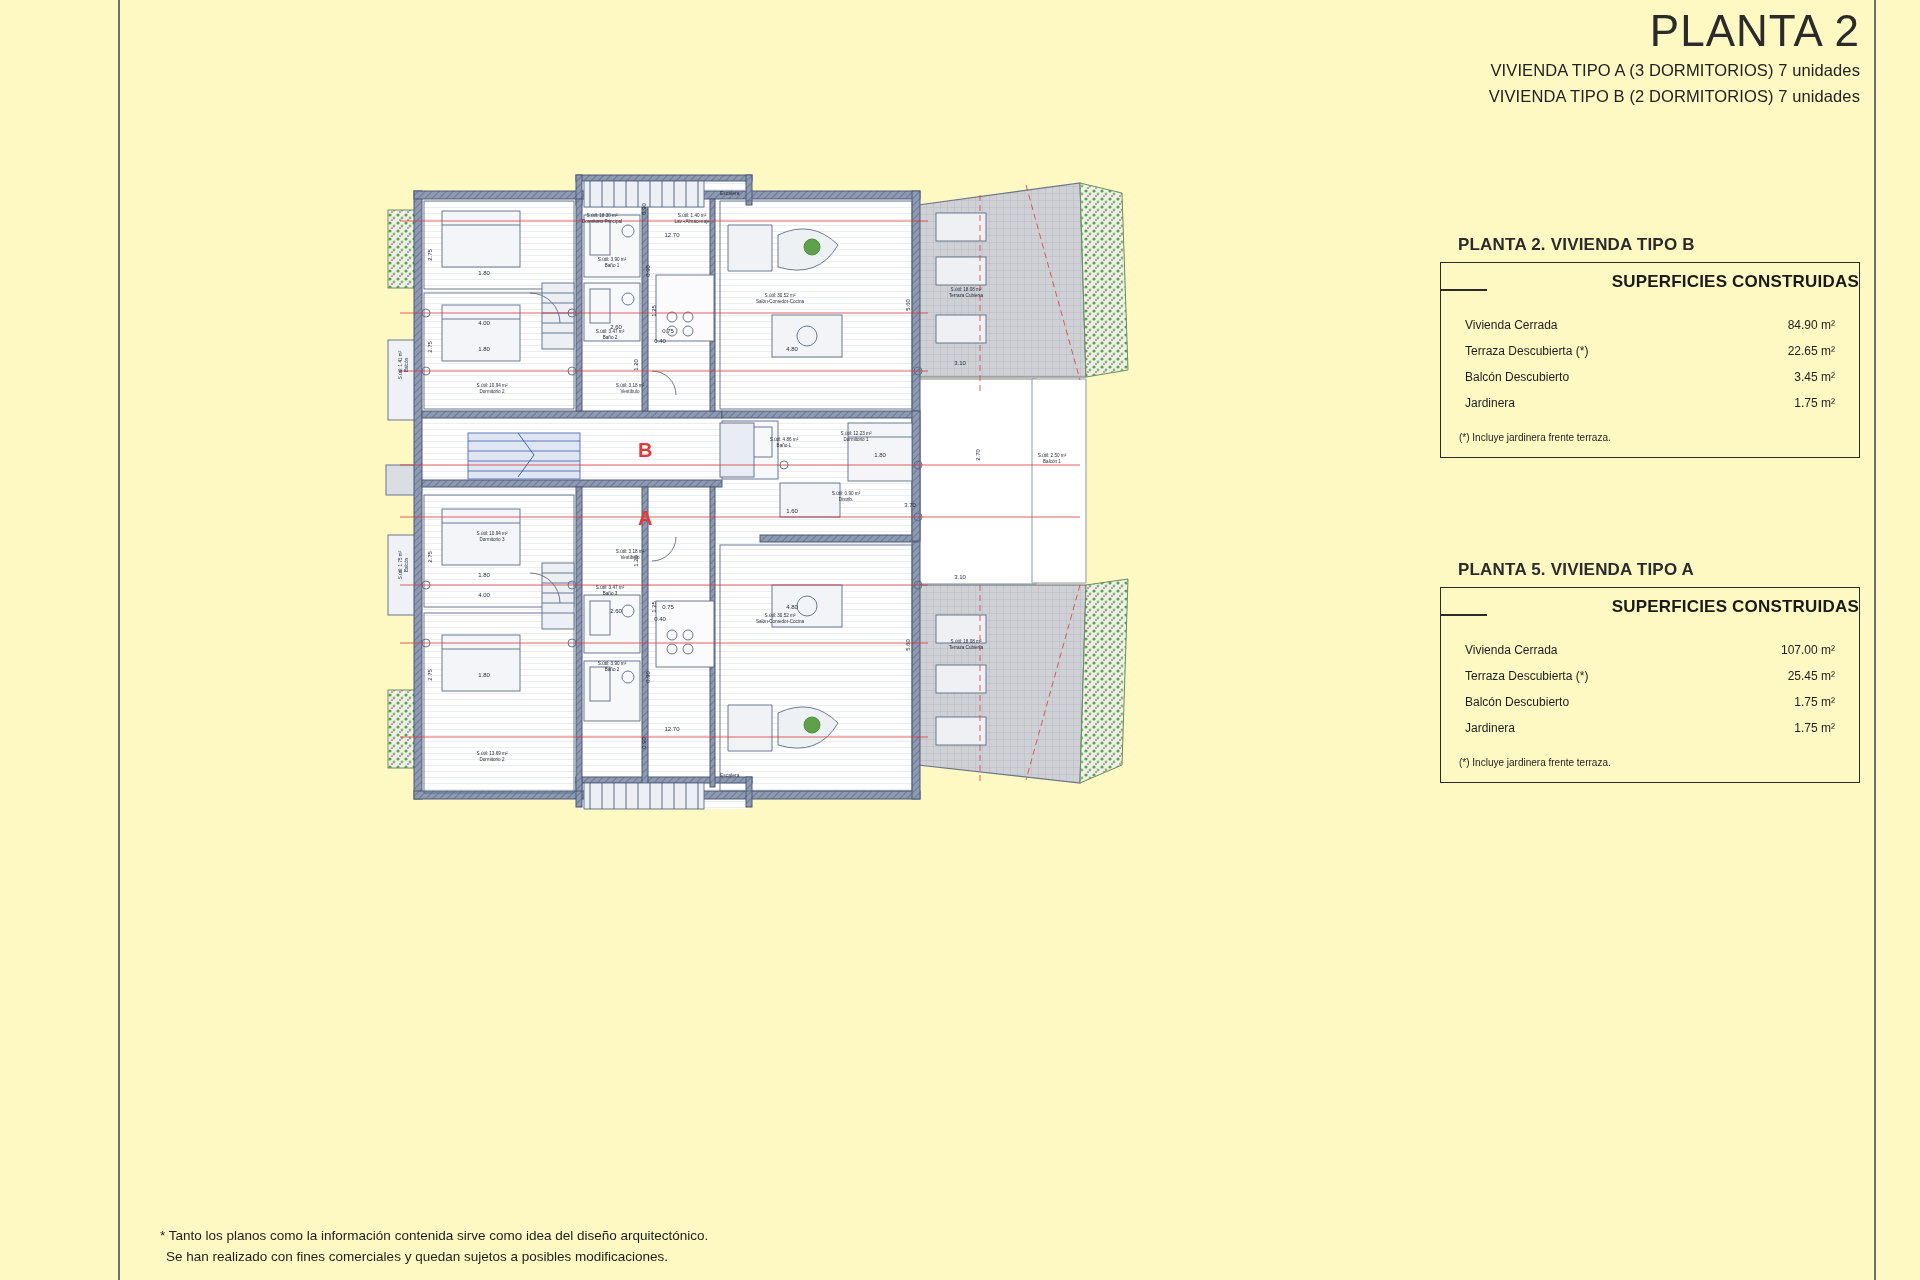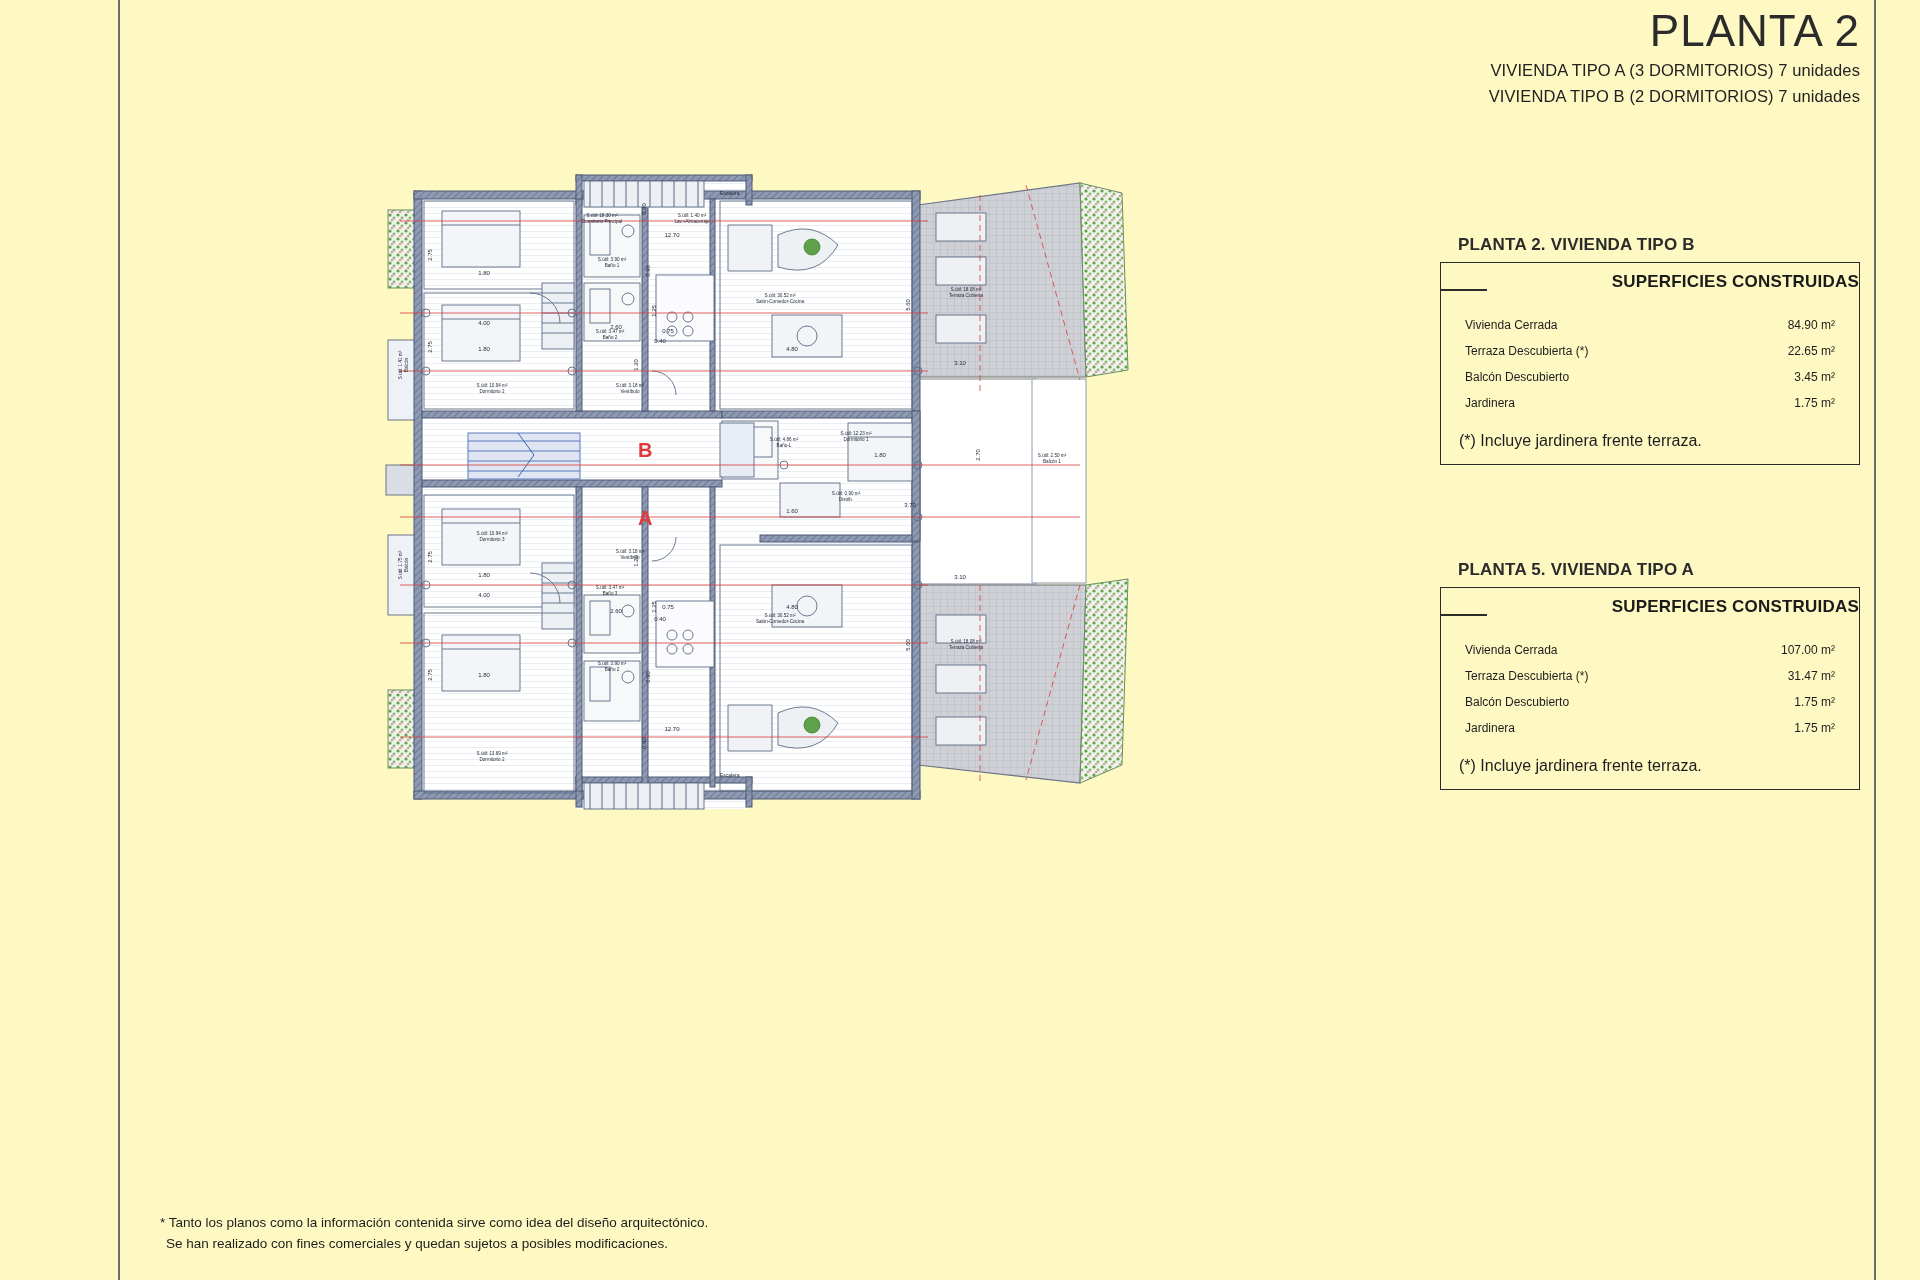--- a/index.html
+++ b/index.html
@@ -20,24 +20,24 @@
 
   
   .table-block{position:absolute;width:420px;}
   .tbl-title{font-size:17px;font-weight:bold;color:#2b2b2b;margin-left:18px;letter-spacing:.2px;}
   .tbl-box{margin-top:7px;border:1.5px solid #2b2b2b;position:relative;padding:0 0 14px 0;}
   .tbl-head{font-size:17px;font-weight:bold;text-align:right;padding:9px 0 6px 0;letter-spacing:.2px;}
   .tbl-headline{position:absolute;left:0;top:26px;width:46px;height:2px;background:#2b2b2b;}
   .tbl-rows{margin:14px 24px 0 24px;}
   .tbl-row{display:flex;justify-content:space-between;font-size:12px;line-height:26px;color:#1d1d1d;}
   .tbl-row .val{min-width:110px;text-align:right;}
-  .tbl-note{font-size:16px;color:#1d1d1d;margin:16px 0 0 18px;}
+  .tbl-note{font-size:10px;color:#1d1d1d;margin:16px 0 0 18px;}
 
   
-  #footer{position:absolute;left:160px;bottom:25px;font-size:13.5px;color:#1d1d1d;line-height:1.55;}
+  #footer{position:absolute;left:160px;bottom:12px;font-size:13.5px;color:#1d1d1d;line-height:1.55;}
 
   
   #plan{position:absolute;left:255px;top:165px;width:1010px;height:660px;}
   #plan svg{display:block;}
 </style>
 </head>
 <body>
 
 <div id="page">
 
@@ -82,21 +82,21 @@
     <div class="tbl-box">
       <div class="tbl-headline"></div>
       <div class="tbl-head">SUPERFICIES CONSTRUIDAS</div>
       <div class="tbl-rows">
         <div class="tbl-row">
           <span>Vivienda Cerrada</span>
           <span class="val">107.00 m²</span>
         </div>
         <div class="tbl-row">
           <span>Terraza Descubierta (*)</span>
-          <span class="val">31.47 m²</span>
+          <span class="val">25.45 m²</span>
         </div>
         <div class="tbl-row">
           <span>Balcón Descubierto</span>
           <span class="val">1.75 m²</span>
         </div>
         <div class="tbl-row">
           <span>Jardinera</span>
           <span class="val">1.75 m²</span>
         </div>
       </div>

